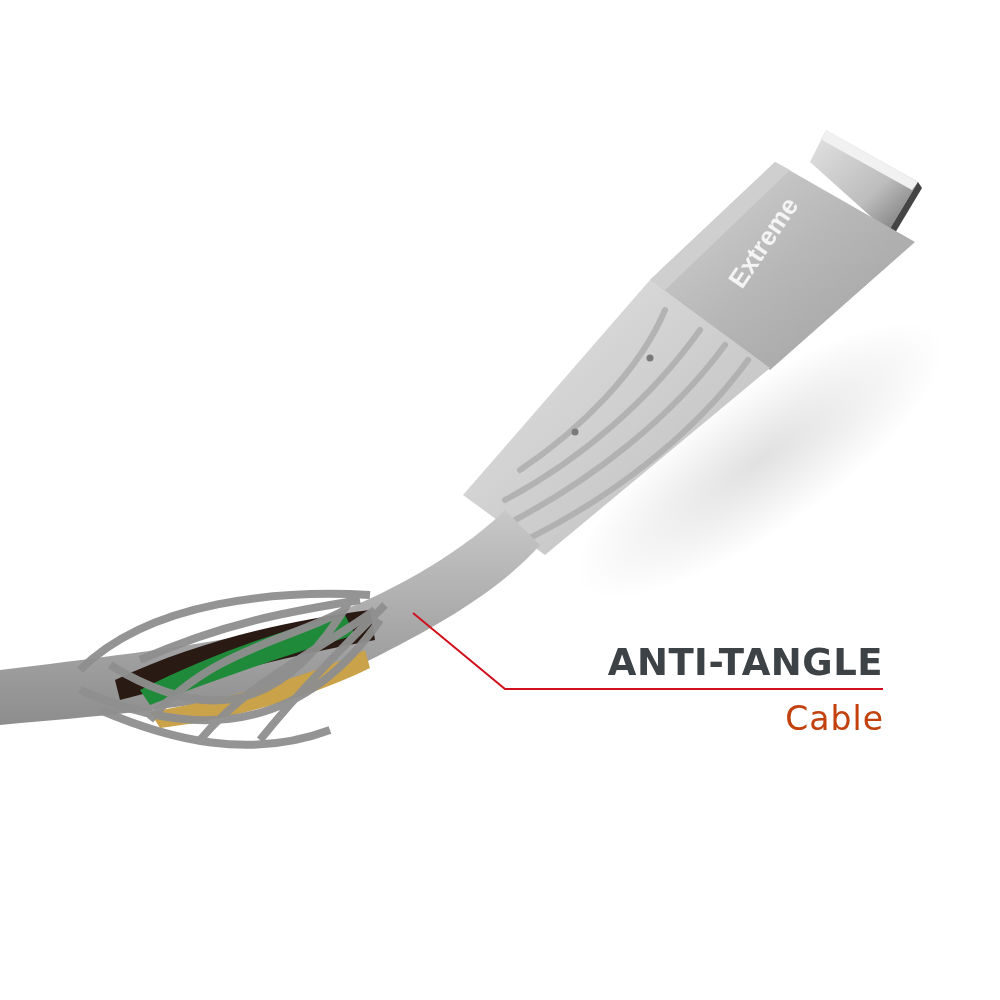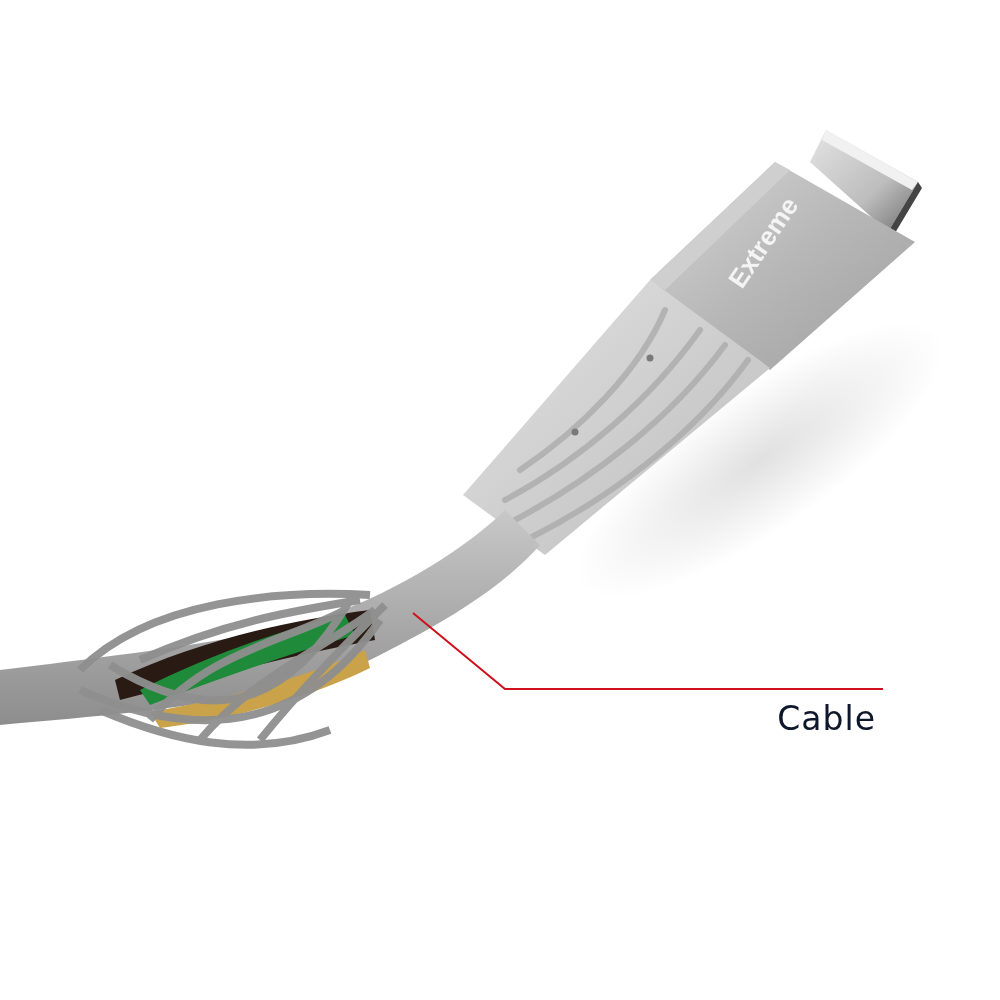--- a/index.html
+++ b/index.html
@@ -1,19 +1,19 @@
 <!DOCTYPE html>
 <html><head>
   <meta charset="utf-8">
   <style>
     html, body { margin:0; padding:0; background:#ffffff; }
     body { width:1000px; height:1000px; position:relative; overflow:hidden; font-family:"DejaVu Sans", sans-serif; }
     .stage { position:absolute; left:0; top:0; width:1000px; height:1000px; }
     .headline { position:absolute; right:117px; top:644px; font-family:"DejaVu Sans", sans-serif; font-weight:bold; font-size:37px; letter-spacing:0.5px; color:#3c4245; line-height:1; white-space:nowrap; }
-    .subline { position:absolute; right:124px; top:702px; font-family:"DejaVu Sans", sans-serif; font-size:33px; color:#0f172a; line-height:1; letter-spacing:1px; white-space:nowrap; }
+    .subline { position:absolute; right:116px; top:702px; font-family:"DejaVu Sans", sans-serif; font-size:33px; color:#c2410c; line-height:1; letter-spacing:1px; white-space:nowrap; }
   </style>
 </head>
 <body>
 
 <div class="stage">
   <svg width="1000" height="1000" viewBox="0 0 1000 1000">
     <defs>
       <linearGradient id="metal" x1="0" y1="0" x2="1" y2="1">
         <stop offset="0" stop-color="#d6d6d6"></stop>
         <stop offset="0.5" stop-color="#b7b7b7"></stop>
@@ -81,14 +81,15 @@
       <path d="M140,660 C230,620 300,610 360,600"></path>
       <path d="M150,720 C210,650 290,640 345,610"></path>
       <path d="M200,740 C250,680 320,650 375,610"></path>
       <path d="M260,740 C300,690 350,640 385,605"></path>
       <path d="M100,710 C170,740 250,760 330,730"></path>
     </g>
 
     <polyline points="413,613 505,689 883,689" fill="none" stroke="#d0101c" stroke-width="2"></polyline>
   </svg>
 
+  <div class="headline">ANTI-TANGLE</div>
   <div class="subline">Cable</div>
 </div>
 
 </body></html>

